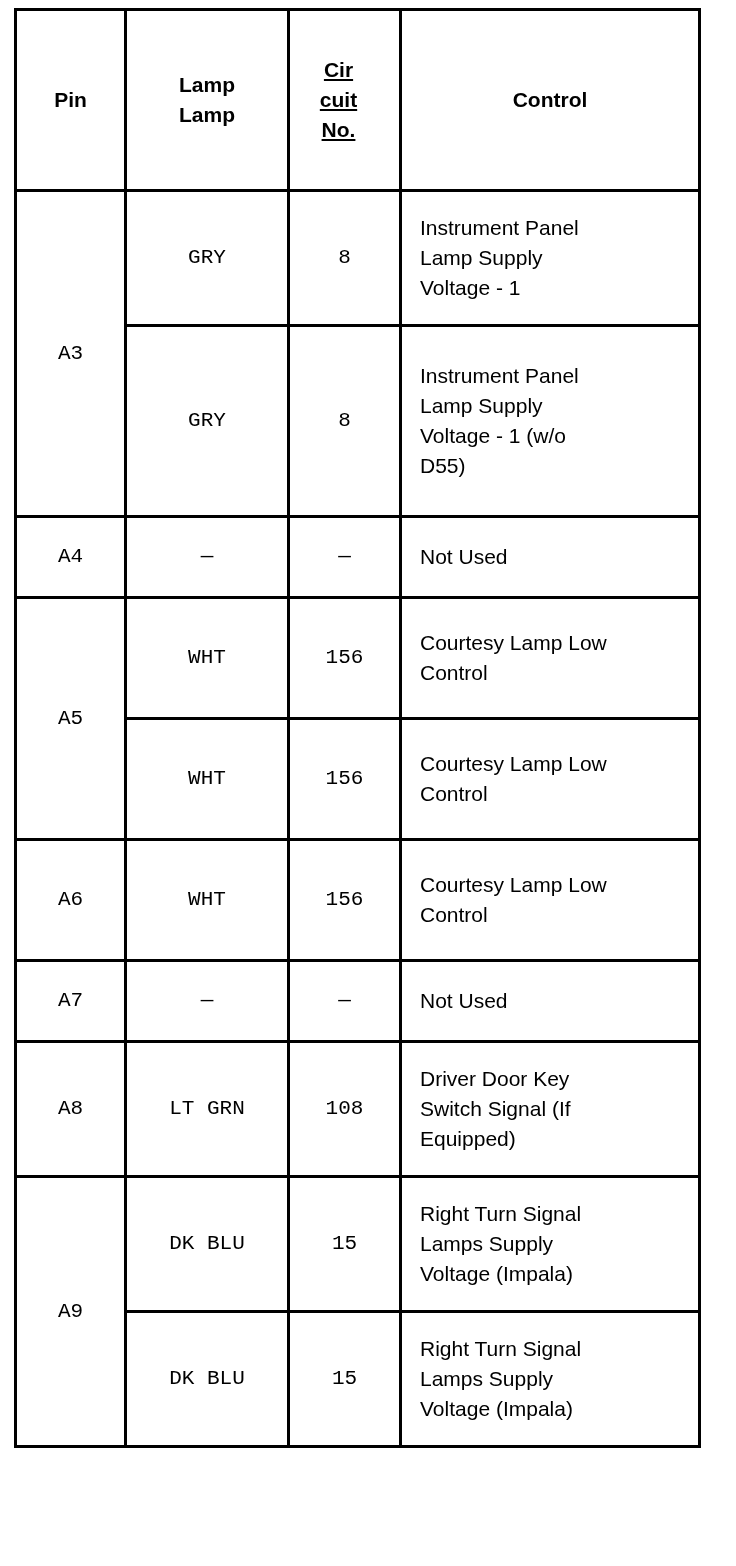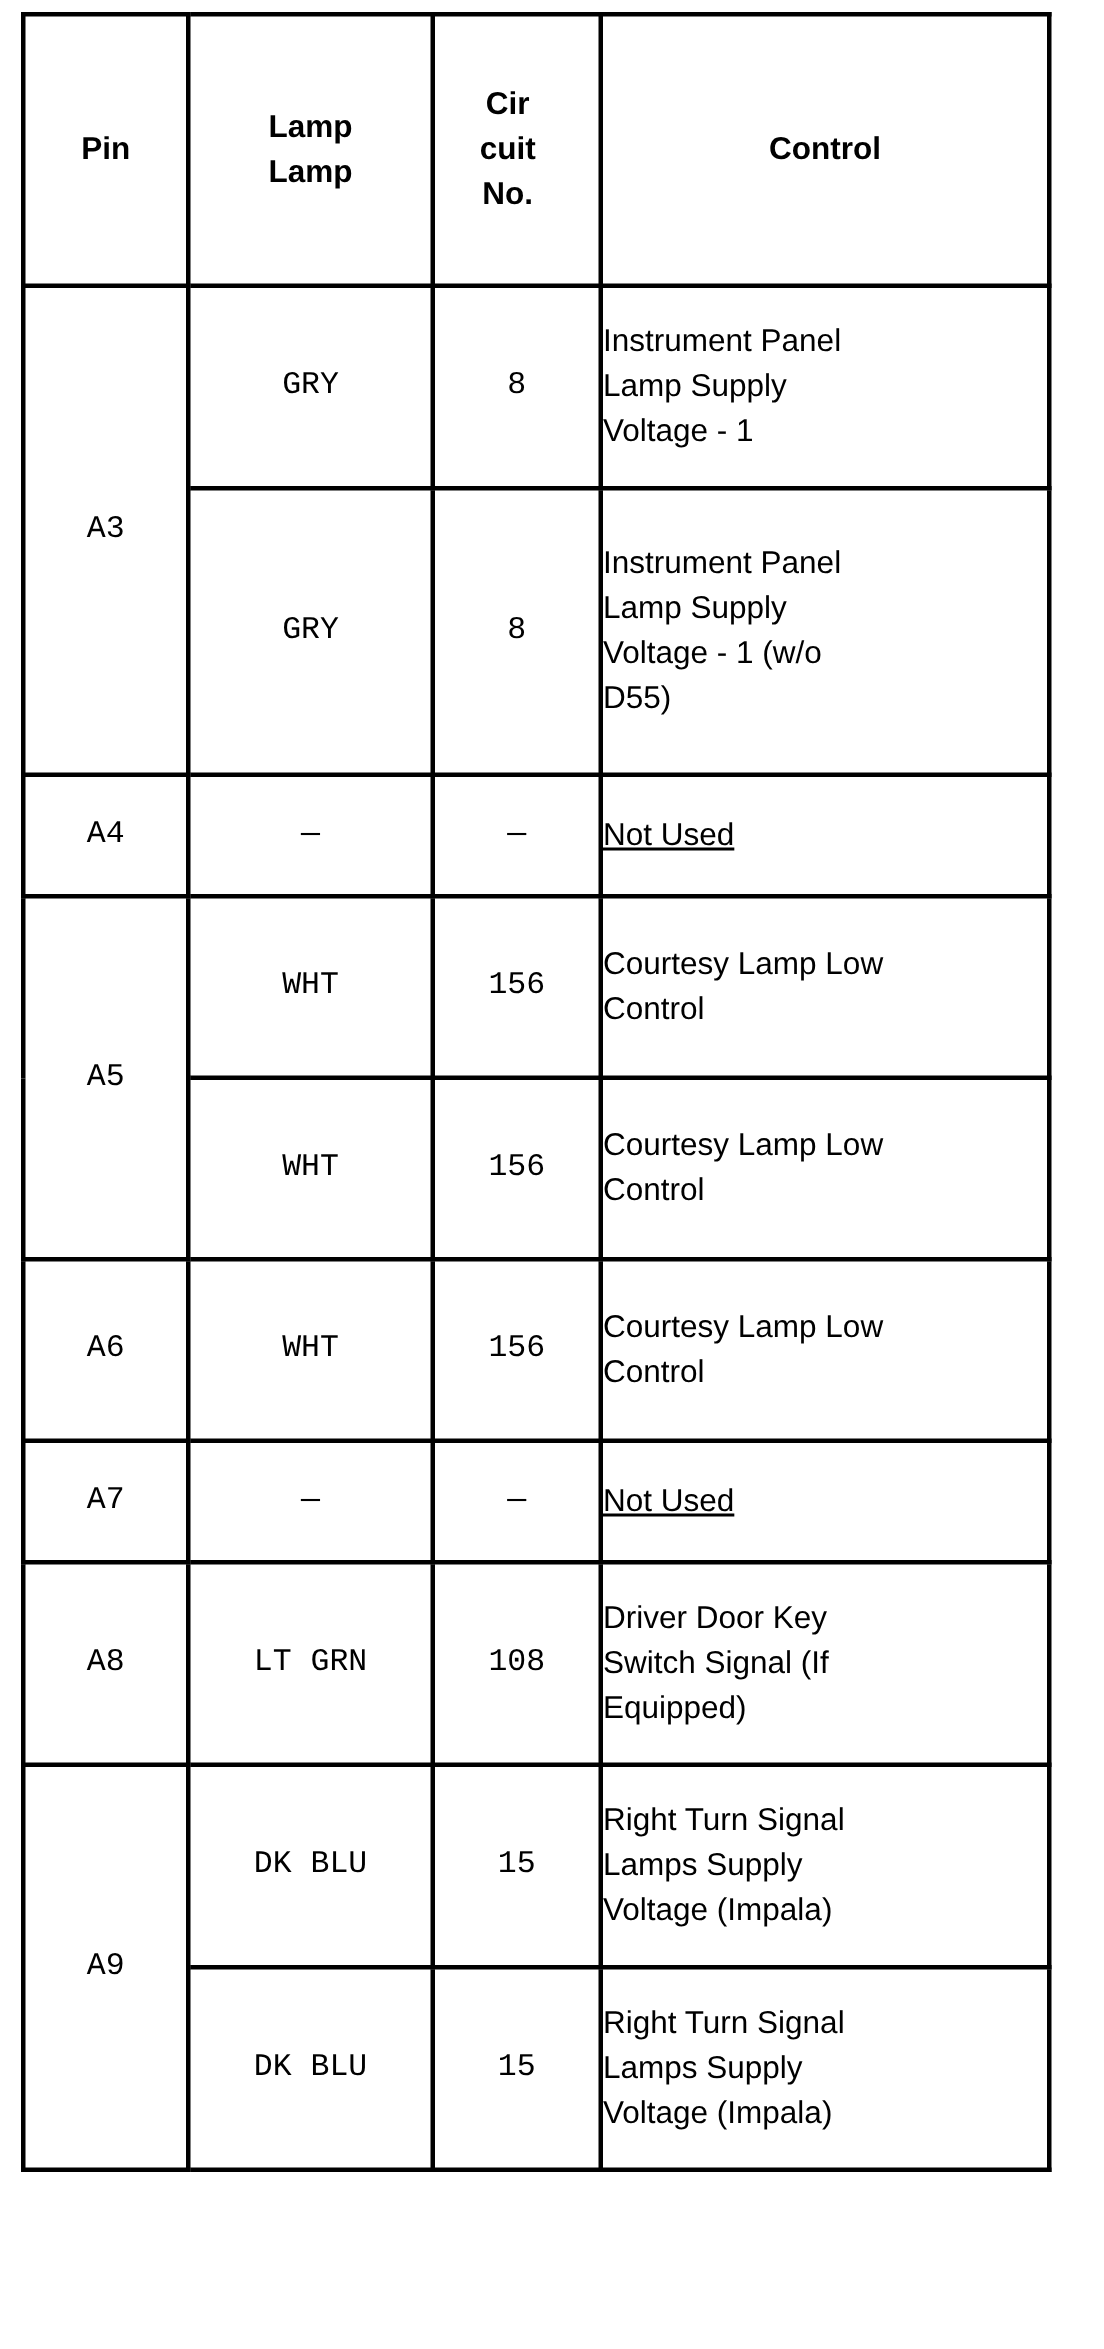--- a/index.html
+++ b/index.html
@@ -45,20 +45,21 @@
   thead th {
     font-weight: bold;
     text-align: center;
     height: 178px;
     padding: 4px 6px;
   }
   thead th.h-cir {
     
     padding-left: 6px;
     padding-right: 18px;
+    text-decoration: underline;
   }
   thead th .stack {
     display: block;
   }
 
   td.pin,
   td.color,
   td.cir {
     text-align: center;
     font-family: Liberation Mono, monospace;
@@ -66,25 +67,25 @@
   td.func {
     text-align: left;
     padding: 10px 0 10px 14px;
   }
   td.pin {
     font-size: 21px;
   }
   td.color, td.cir {
     font-size: 21px;
   }
-  .r-single { height: 78px; text-decoration: underline; }
+  .r-single { height: 78px; }
   .r-3line { height: 132px; }
   .r-4line { height: 188px; }
   .r-2line { height: 118px; }
-  .func-line { display: block; }
+  .func-line { display: block; margin-left: 18px; }
 </style>
 </head>
 <body>
 
 <div class="page">
   <table class="pinout">
     <colgroup>
       <col class="c-pin">
       <col class="c-color">
       <col class="c-cir">

